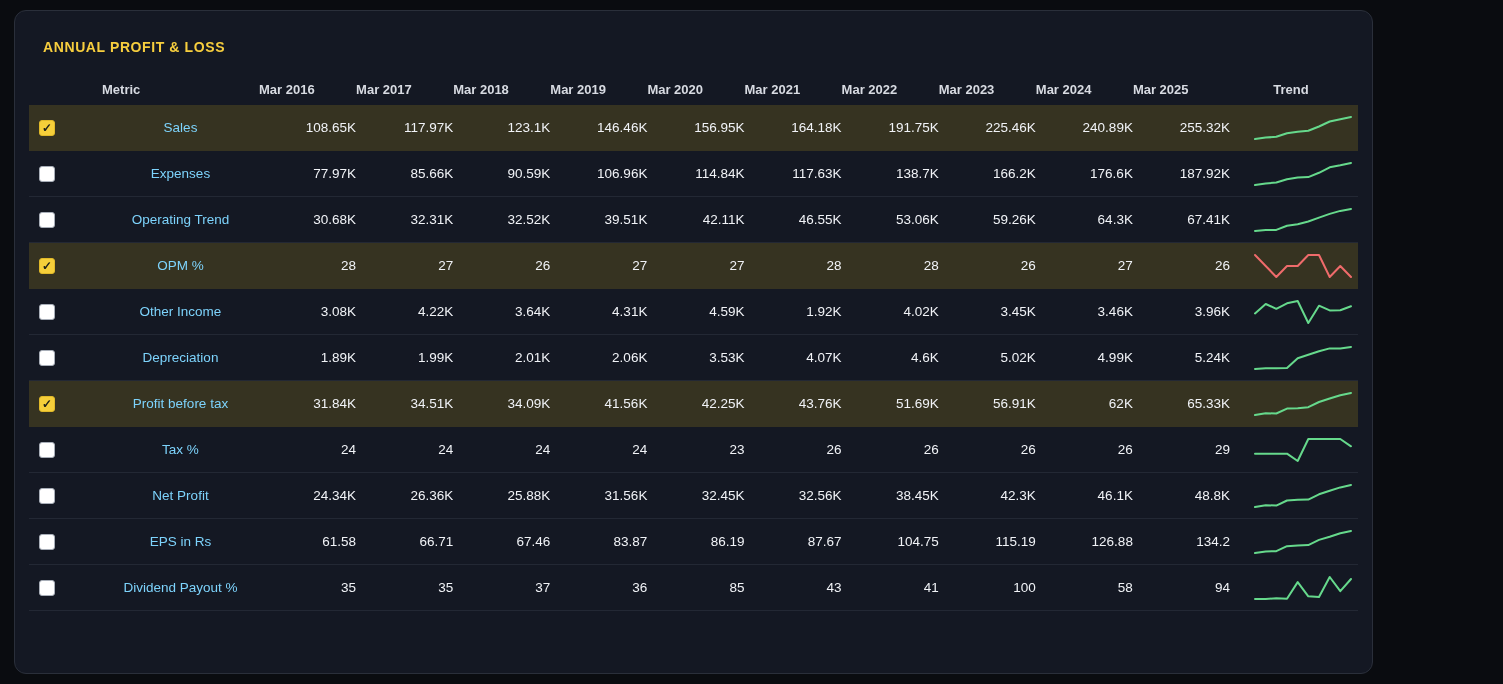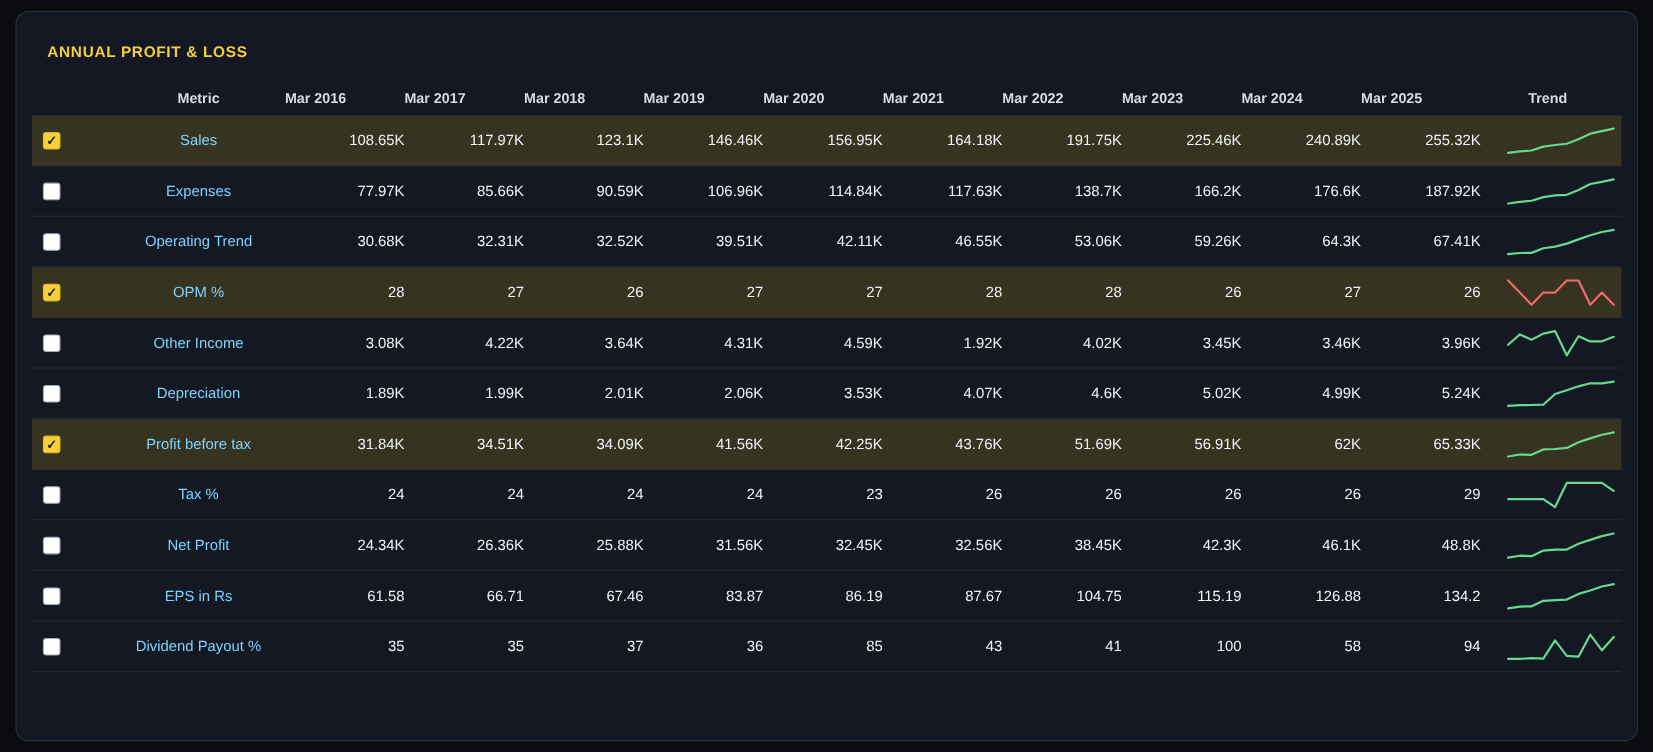--- a/index.html
+++ b/index.html
@@ -5,21 +5,21 @@
   * { box-sizing: border-box; margin: 0; padding: 0; }
   html, body {
     width: 1503px; height: 684px;
     background: #0a0c10;
     font-family: "Liberation Sans", sans-serif;
     overflow: hidden;
   }
   .panel {
     position: absolute;
     left: 14px; top: 10px;
-    width: 1475px; height: 664px;
+    width: 1359px; height: 664px;
     background: #141823;
     border: 1px solid #2a2f3a;
     border-radius: 12px;
     padding: 20px 14px 14px 14px;
   }
   .panel-title {
     color: #f7ce3e;
     font-size: 14px;
     font-weight: 700;
     letter-spacing: 0.6px;
@@ -30,21 +30,21 @@
     display: grid;
     grid-template-columns: 45px 185px repeat(10, 1fr) 128px;
     align-items: center;
   }
   .header-row {
     height: 32px;
     color: #d8dbe2;
     font-size: 13px;
     font-weight: 700;
   }
-  .header-row .metric-h { text-align: center; padding-left: 28px; }
+  .header-row .metric-h { text-align: left; padding-left: 28px; }
   .header-row .year-h   { text-align: left; }
   .header-row .trend-h  { text-align: center; padding-right: 6px; }
   .data-row {
     height: 46px;
     border-bottom: 1px solid #232834;
     font-size: 13.5px;
     color: #f1f3f7;
   }
   .data-row.highlight { background: #363321; border-bottom-color: #363321; }
   .cell-val { text-align: right; }

